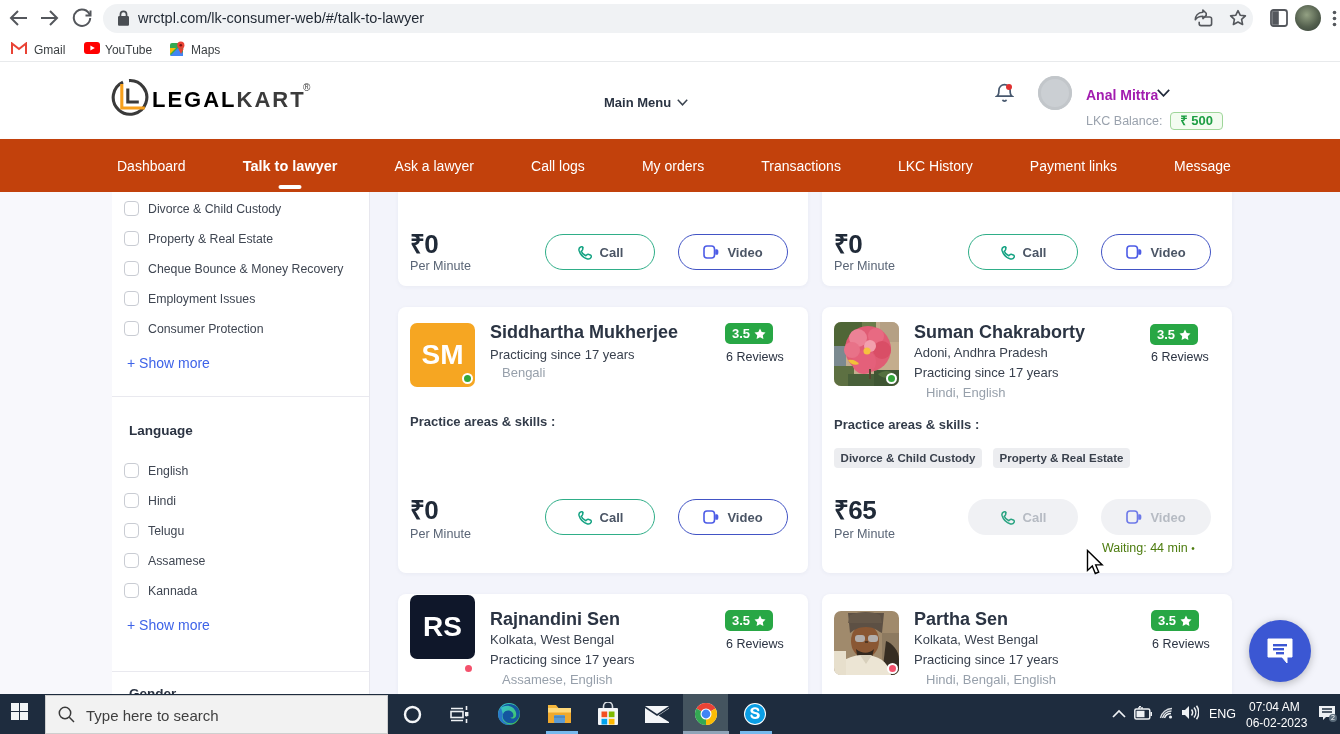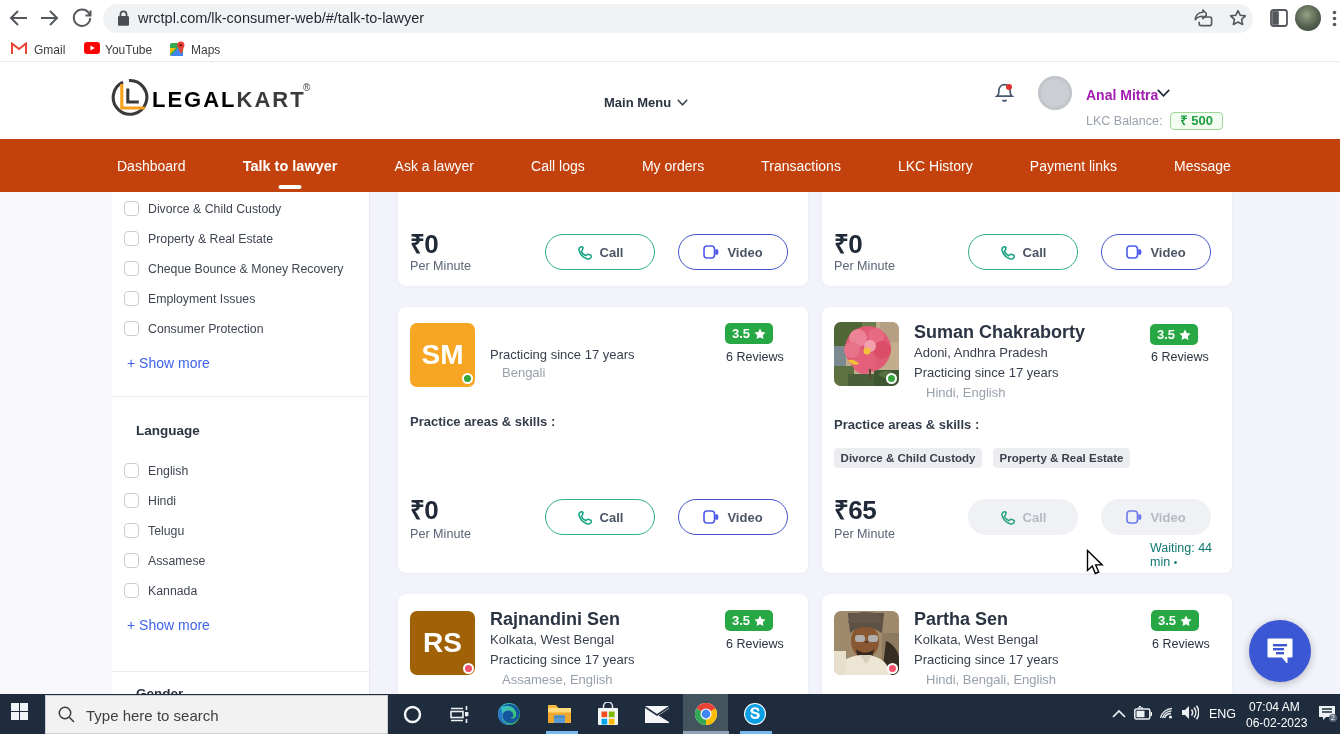--- a/index.html
+++ b/index.html
@@ -32,41 +32,41 @@
 #mainnav a.active::after { content:""; position:absolute; left:50%; transform:translateX(-50%); top:27px; width:23px; height:4px; background:#fff; border-radius:2px; }
 
 
 #content { position:absolute; left:0; top:192px; width:1340px; height:502px; background:#f3f4fb; overflow:hidden; }
 #leftstrip { position:absolute; left:0; top:0; width:112px; height:502px; background:#f8f8fc; }
 #sidebar { position:absolute; left:112px; top:0; width:258px; height:502px; background:#fff; border-right:1px solid #e7e7ee; }
 .chk { position:absolute; left:12px; width:15px; height:15px; border:1px solid #c9ccd3; border-radius:4px; background:#fff; }
 .chklabel { position:absolute; left:36px; font-size:12.3px; color:#3f4652; }
 .showmore { position:absolute; left:15px; font-size:14px; color:#3e63e8; }
 .sidedivider { position:absolute; left:0; width:257px; height:1px; background:#e9e9ef; }
-.sidehead { position:absolute; left:24px; font-size:13.5px; font-weight:bold; color:#2b3342; }
+.sidehead { position:absolute; left:17px; font-size:13.5px; font-weight:bold; color:#2b3342; }
 
 .card { position:absolute; background:#fff; border-radius:8px; width:410px; box-shadow:0 1px 4px rgba(40,50,100,0.05); }
 .price { position:absolute; font-size:26px; font-weight:bold; color:#202a38; letter-spacing:-0.5px; }
 .permin { position:absolute; font-size:12.6px; color:#5a6576; }
 .btn { position:absolute; width:110px; height:36px; border-radius:18px; background:#fff; display:flex; align-items:center; justify-content:center; gap:8px; font-size:13px; font-weight:bold; color:#4b5565; }
 .btn.call { border:1px solid #2fae88; }
 .btn.video { border:1px solid #4254c5; }
 .btn.disabled { border:none; background:#f0f1f4; color:#b6bbc3; }
 .avatar { position:absolute; width:65px; height:64px; border-radius:7px; color:#fff; font-size:28px; font-weight:bold; display:flex; align-items:center; justify-content:center; }
 .dot { position:absolute; width:11px; height:11px; border-radius:50%; border:2px solid #fff; }
 .dot.on { background:#34a63a; }
 .dot.off { background:#f4516c; }
 .lname { position:absolute; font-size:18px; font-weight:bold; color:#2b3443; }
 .lline { position:absolute; font-size:13px; color:#39414e; }
 .lgray { position:absolute; font-size:13px; color:#97a0ab;margin-left:12px; }
 .badge { position:absolute; width:48px; height:21px; background:#28a745; border-radius:5px; color:#fff; font-size:13px; font-weight:bold; text-align:center; line-height:21px; }
 .reviews { position:absolute; font-size:12.5px; color:#2b3342; }
 .practice { position:absolute; font-size:13px; font-weight:bold; color:#333c4a; }
 .tag { position:absolute; height:20px; background:#ecedf0; border-radius:4px; font-size:11.5px; font-weight:bold; color:#39404c; line-height:20px; text-align:center; }
-.waiting { position:absolute; font-size:12.5px; color:#0f766e;margin-left:48px; }
+.waiting { position:absolute; font-size:12.5px; color:#4d7c0f; }
 
 #fab { position:absolute; left:1249px; top:428px; width:62px; height:62px; border-radius:50%; background:#3b57d3; box-shadow:0 2px 8px rgba(0,0,0,0.25); }
 
 
 #taskbar { position:absolute; left:0; top:694px; width:1340px; height:40px; background:#1e2c3e; }
 #tsearch { position:absolute; left:45px; top:1px; width:343px; height:39px; background:#f2f2f2; border:1px solid #cfcfcf; }
 #tsearch span { position:absolute; left:40px; top:11px; font-size:15px; color:#3f3f3f; }
 .tray { color:#fff; position:absolute; }
 </style>
 </head>
@@ -218,20 +218,21 @@
         </svg>Call</div>
     <div class="btn video" style="left:279px; top:62px;"><svg width="16" height="14" viewBox="0 0 16 14" fill="none" stroke="#4d5ce6" stroke-width="1.6">
           <rect x="1" y="1" width="10.5" height="12" rx="3"></rect>
           <path d="M12.2 4.6c2.2-1 3.2-.3 3.2 2.4s-1 3.4-3.2 2.4z" fill="#4d5ce6" stroke="none"></path>
         </svg>Video</div>
   </div>
 
   <div class="card" style="left:398px; top:115px; height:266px;">
     <div class="avatar" style="left:12px; top:16px; background:#f6a622;">SM</div>
     <div class="dot on" style="left:64px; top:66px;"></div>
+    <div class="lname" style="left:92px; top:15px;">Siddhartha Mukherjee</div>
     <div class="lline" style="left:92px; top:40px;">Practicing since 17 years</div>
     <div class="lgray" style="left:92px; top:58px;">Bengali</div>
     <div class="badge" style="left:327px; top:16px;"><span style="display:inline-block;vertical-align:top;">3.5</span><svg style="display:inline-block;vertical-align:top;margin:4.5px 0 0 4px;" width="12" height="12" viewBox="0 0 12 12">
           <path d="M6 0.5l1.7 3.4 3.8.6-2.7 2.7.6 3.8L6 9.2l-3.4 1.8.6-3.8L.5 4.5l3.8-.6z" fill="#fff"></path>
         </svg></div>
     <div class="reviews" style="left:328px; top:43px;">6 Reviews</div>
     <div class="practice" style="left:12px; top:107px;">Practice areas &amp; skills :</div>
     <div class="price" style="left:12px; top:184px;">₹0</div>
     <div class="permin" style="left:12px; top:220px;">Per Minute</div>
     <div class="btn call" style="left:147px; top:192px;"><svg width="15" height="15" viewBox="0 0 16 16" fill="none" stroke="#15a383" stroke-width="1.6">
@@ -285,21 +286,21 @@
           <path d="M5.9 3.1c.5 1.1.3 1.9-.5 2.7l-.8.8c.8 2.1 2.6 3.9 4.8 4.8l.8-.8c.8-.8 1.6-1 2.7-.5l1.2.5c1.1.5 1.5 1.6.9 2.6-.7 1.4-2.3 2.1-3.8 1.7-4.3-1.3-7.7-4.7-9-9-.4-1.5.3-3.1 1.7-3.8 1-.6 2.1-.2 2.6.9z" stroke-linejoin="round"></path>
         </svg>Call</div>
     <div class="btn disabled" style="left:279px; top:192px;"><svg width="16" height="14" viewBox="0 0 16 14" fill="none" stroke="#6d79e8" stroke-width="1.6">
           <rect x="1" y="1" width="10.5" height="12" rx="3"></rect>
           <path d="M12.2 4.6c2.2-1 3.2-.3 3.2 2.4s-1 3.4-3.2 2.4z" fill="#6d79e8" stroke="none"></path>
         </svg>Video</div>
     <div class="waiting" style="left:280px; top:234px;">Waiting: 44 min <span style="font-size:10px;">•</span></div>
   </div>
 
   <div class="card" style="left:398px; top:402px; height:266px;">
-    <div class="avatar" style="left:12px; top:17px; background:#a16207;">RS</div>
+    <div class="avatar" style="left:12px; top:1px; background:#0f172a;">RS</div>
     <div class="dot off" style="left:65px; top:69px;"></div>
     <div class="lname" style="left:92px; top:15px;">Rajnandini Sen</div>
     <div class="lline" style="left:92px; top:38px;">Kolkata, West Bengal</div>
     <div class="lline" style="left:92px; top:58px;">Practicing since 17 years</div>
     <div class="lgray" style="left:92px; top:78px;">Assamese, English</div>
     <div class="badge" style="left:327px; top:16px;"><span style="display:inline-block;vertical-align:top;">3.5</span><svg style="display:inline-block;vertical-align:top;margin:4.5px 0 0 4px;" width="12" height="12" viewBox="0 0 12 12">
           <path d="M6 0.5l1.7 3.4 3.8.6-2.7 2.7.6 3.8L6 9.2l-3.4 1.8.6-3.8L.5 4.5l3.8-.6z" fill="#fff"></path>
         </svg></div>
     <div class="reviews" style="left:328px; top:43px;">6 Reviews</div>
   </div>

